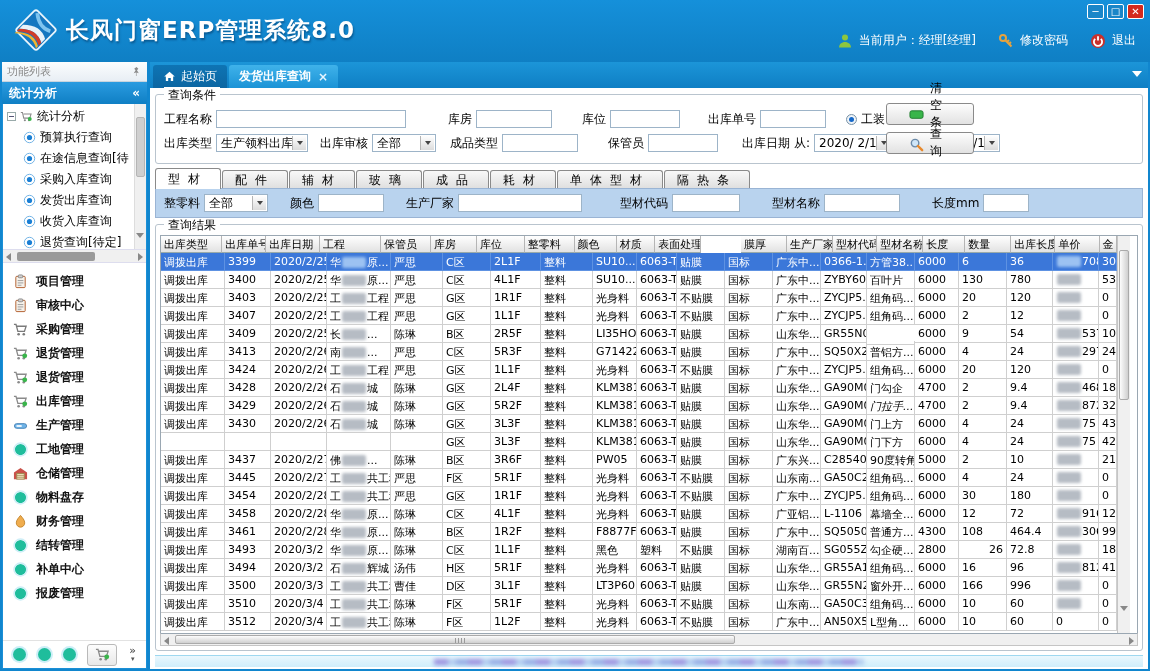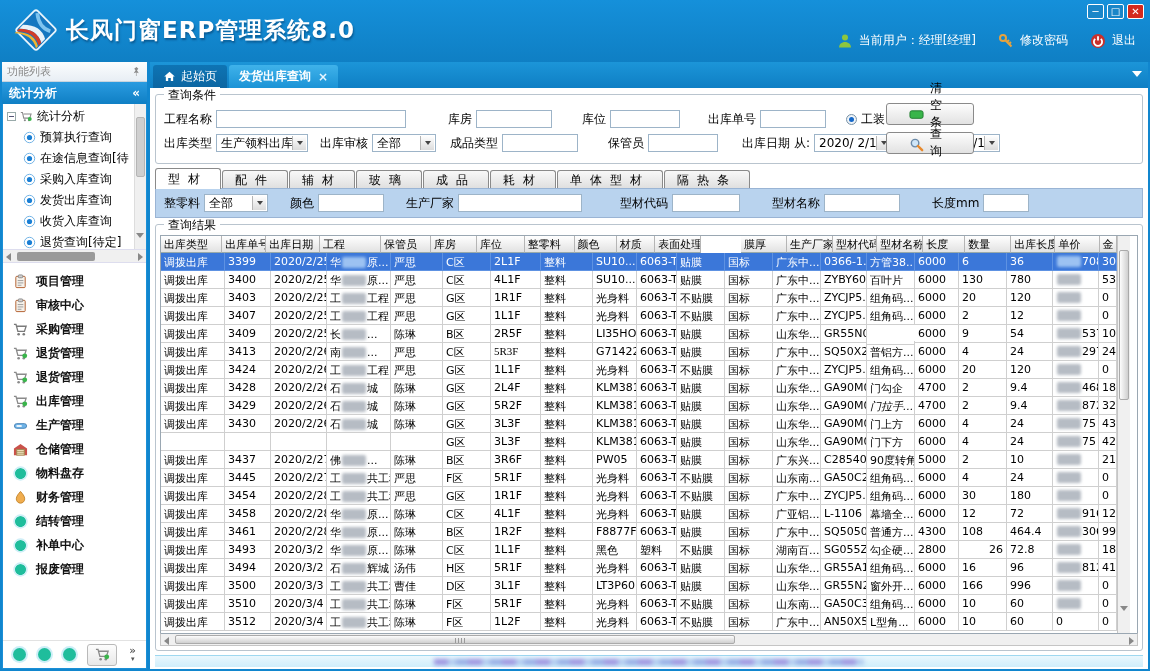--- a/index.html
+++ b/index.html
@@ -330,20 +330,27 @@
             </div>
             <div class="menu-item">
               <span class="micon"><svg viewBox="0 0 16 16">
                   <rect x="1.5" y="6" width="13" height="5" rx="2.5" fill="#6fb4e8" stroke="#4a84b8"></rect>
                   <rect x="3.5" y="7.5" width="6" height="2" rx="1" fill="#e8f4fd"></rect>
                 </svg></span>
               <span>生产管理</span>
             </div>
             <div class="menu-item">
               <span class="micon"><svg viewBox="0 0 16 16">
+                  <circle cx="8" cy="8" r="6" fill="#1FBD9C"></circle>
+                  <circle cx="8" cy="8" r="6.9" fill="none" stroke="#cdeef7" stroke-width="1.6"></circle>
+                </svg></span>
+              <span>工地管理</span>
+            </div>
+            <div class="menu-item">
+              <span class="micon"><svg viewBox="0 0 16 16">
                   <path d="M1 7 L8 2 L15 7 V14 H1 Z" fill="#C9524A"></path>
                   <rect x="4" y="8" width="8" height="6" fill="#f2e6c4" stroke="#a08a50"></rect>
                   <path d="M4 10h8M4 12h8" stroke="#a08a50" stroke-width=".8"></path>
                 </svg></span>
               <span>仓储管理</span>
             </div>
             <div class="menu-item">
               <span class="micon"><svg viewBox="0 0 16 16">
                   <circle cx="8" cy="8" r="6" fill="#1FBD9C"></circle>
                   <circle cx="8" cy="8" r="6.9" fill="none" stroke="#cdeef7" stroke-width="1.6"></circle>
@@ -660,21 +667,21 @@
                   <div class="gcell" style="width: 46px;"><span class="blur" style="width: 24px;"></span><span>537</span></div>
                   <div class="gcell" style="width: 18px;">106</div>
                 </div>
                 <div class="grow">
                   <div class="gcell" style="width: 64px;">调拨出库</div>
                   <div class="gcell" style="width: 46px;">3413</div>
                   <div class="gcell" style="width: 56px;">2020/2/26</div>
                   <div class="gcell" style="width: 64px;"><span>南</span><span class="blur" style="width: 24px;"></span><span>...</span></div>
                   <div class="gcell" style="width: 52px;">严思</div>
                   <div class="gcell" style="width: 48px;">C区</div>
-                  <div class="gcell" style="width: 50px; font-family: Liberation Serif, serif;">5R3F</div>
+                  <div class="gcell" style="width: 50px;">5R3F</div>
                   <div class="gcell" style="width: 52px;">整料</div>
                   <div class="gcell" style="width: 44px;">G71422</div>
                   <div class="gcell" style="width: 40px;">6063-T5</div>
                   <div class="gcell" style="width: 48px;">贴膜</div>
                   <div class="gcell" style="width: 48px;">国标</div>
                   <div class="gcell" style="width: 48px;">广东中...</div>
                   <div class="gcell" style="width: 46px;">SQ50X2...</div>
                   <div class="gcell" style="width: 48px;">普铝方...</div>
                   <div class="gcell" style="width: 44px;">6000</div>
                   <div class="gcell" style="width: 48px;">4</div>

